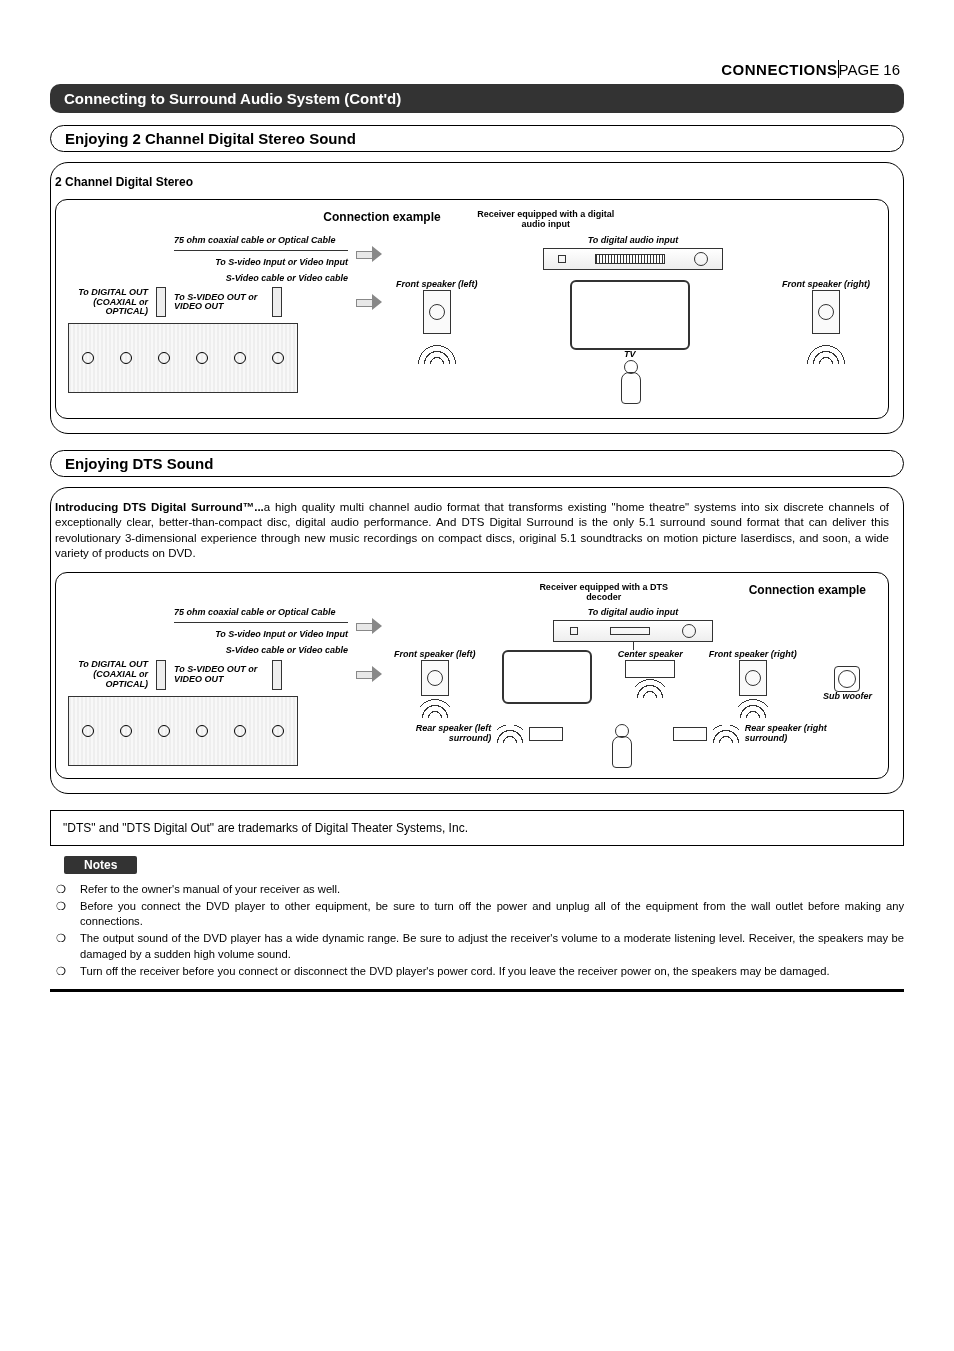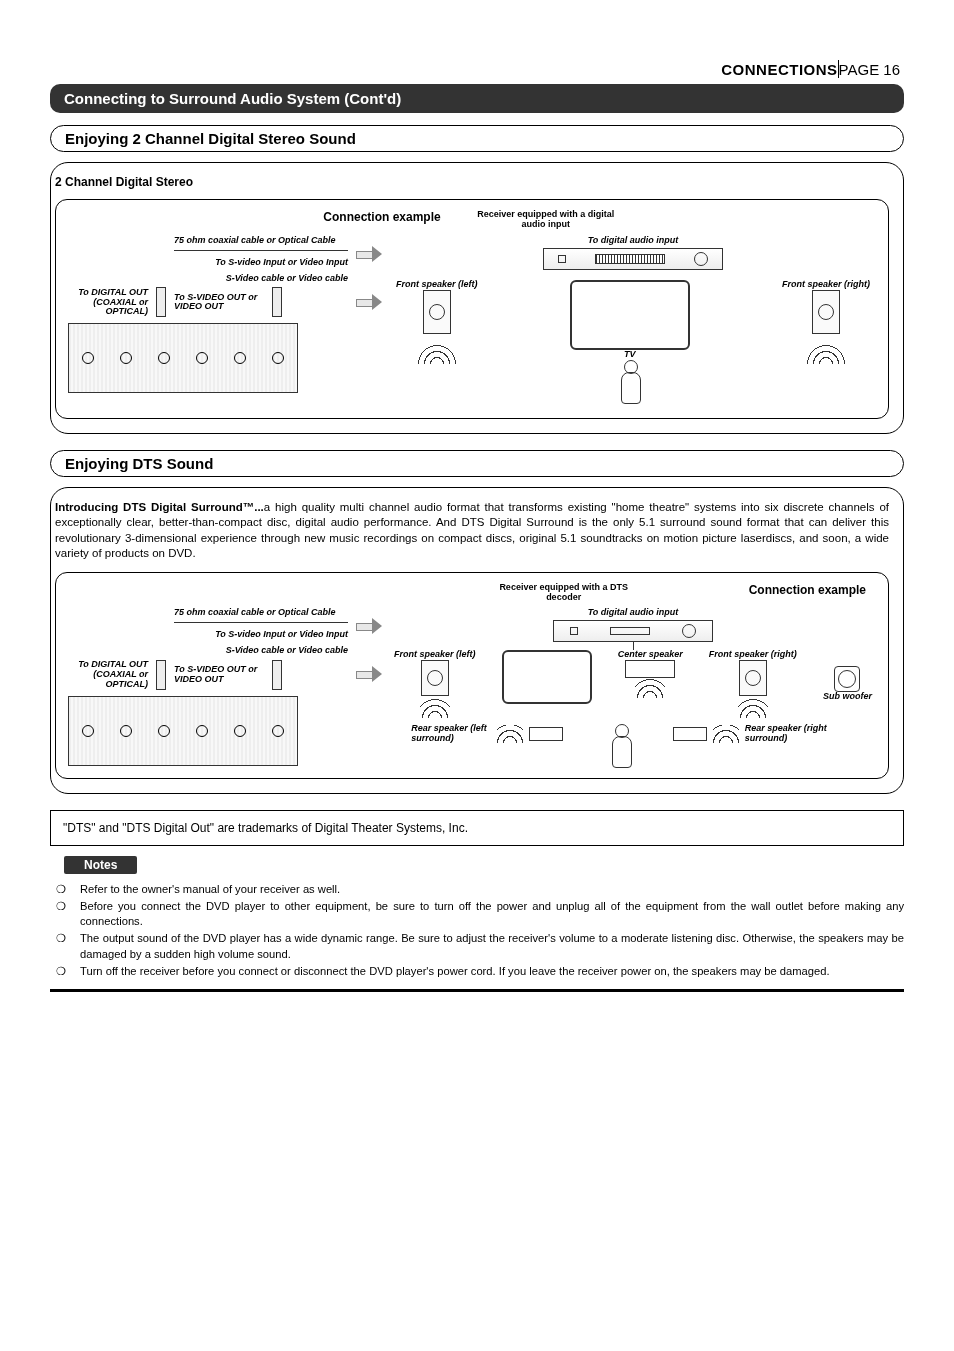--- a/index.html
+++ b/index.html
@@ -289,21 +289,21 @@
 </div>
 
 <div class="sub-title-bar">Enjoying DTS Sound</div>
 
 <div class="rounded-box">
   <p class="justify">
     <b>Introducing DTS Digital Surround™...</b><span>a high quality multi channel audio format that transforms existing "home theatre" systems into six discrete channels of exceptionally clear, better-than-compact disc, digital audio performance. And DTS Digital Surround is the only 5.1 surround sound format that can deliver this revolutionary 3-dimensional experience through new music recordings on compact discs, original 5.1 soundtracks on motion picture laserdiscs, and soon, a wide variety of products on DVD.</span>
   </p>
 
   <div class="diagram-wrap">
-    <div style="display:flex; justify-content:flex-end; gap:120px; margin-bottom:6px; padding-right:10px;">
+    <div style="display:flex; justify-content:flex-end; gap:80px; margin-bottom:6px; padding-right:10px;">
       <span class="mini-label" style="text-align:center; width:130px;">Receiver equipped with a DTS decoder</span>
       <span class="conn-example-label">Connection example</span>
     </div>
 
     <div class="diagram-row">
 
       <div class="diagram-left">
         <div style="display:flex; gap:6px; align-items:flex-start;">
           <div style="width:100px;"></div>
           <div style="flex:1;">
@@ -371,21 +371,21 @@
             <div class="sound-waves" style="width:30px;height:22px;"></div>
           </div>
           <div class="center-col" style="margin-top:16px;">
             <div class="sub-woofer"></div>
             <div class="mini-label">Sub woofer</div>
           </div>
         </div>
 
         <div style="display:flex; justify-content:space-around; align-items:flex-start; margin-top:6px; padding:0 20px 0 0;">
           <div class="flex-row">
-            <div class="mini-label" style="width:80px; text-align:left;">Rear speaker (left surround)</div>
+            <div class="mini-label" style="width:80px; text-align:right;">Rear speaker (left surround)</div>
             <div class="sound-waves" style="width:26px;height:18px;"></div>
             <div style="width:34px;height:14px;border:1px solid #333;"></div>
           </div>
           <div class="person" style="width:24px;height:36px;"></div>
           <div class="flex-row">
             <div style="width:34px;height:14px;border:1px solid #333;"></div>
             <div class="sound-waves" style="width:26px;height:18px;"></div>
             <div class="mini-label" style="width:90px;">Rear speaker (right surround)</div>
           </div>
         </div>
@@ -403,21 +403,21 @@
   <li>
       <span class="bullet">❍</span>
       <span>Refer to the owner's manual of your receiver as well.</span>
     </li>
   <li>
       <span class="bullet">❍</span>
       <span>Before you connect the DVD player to other equipment, be sure to turn off the power and unplug all of the equipment from the wall outlet before making any connections.</span>
     </li>
   <li>
       <span class="bullet">❍</span>
-      <span>The output sound of the DVD player has a wide dynamic range. Be sure to adjust the receiver's  volume to a moderate listening disc. Otherwise, the speakers may be damaged by a sudden high volume sound.</span>
+      <span>The output sound of the DVD player has a wide dynamic range. Be sure to adjust the receiver's  volume to a moderate listening level. Receiver, the speakers may be damaged by a sudden high volume sound.</span>
     </li>
   <li>
       <span class="bullet">❍</span>
       <span>Turn off the receiver before you connect or disconnect the DVD player's  power cord. If you leave the receiver power on, the speakers may be damaged.</span>
     </li>
 </ul>
 
 <div class="footer-rule"></div>
 
 </body></html>

